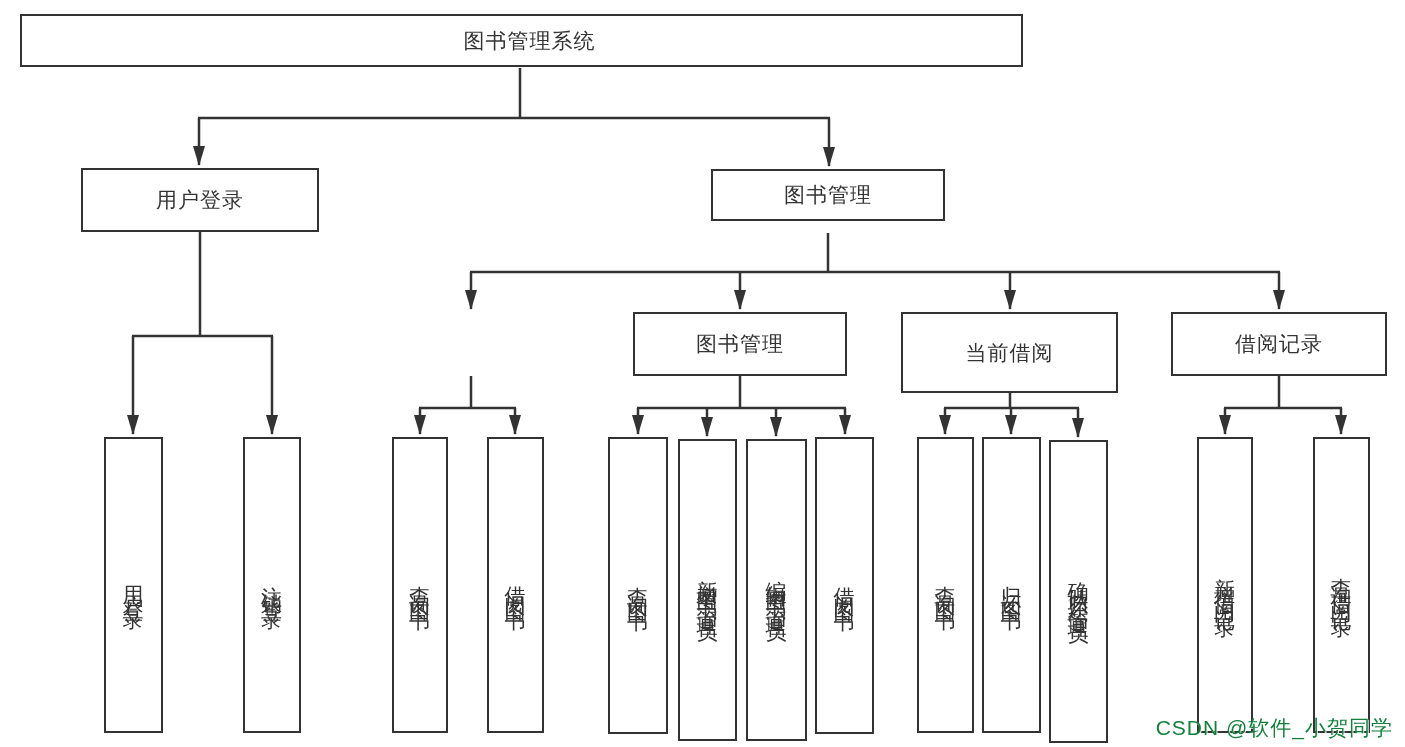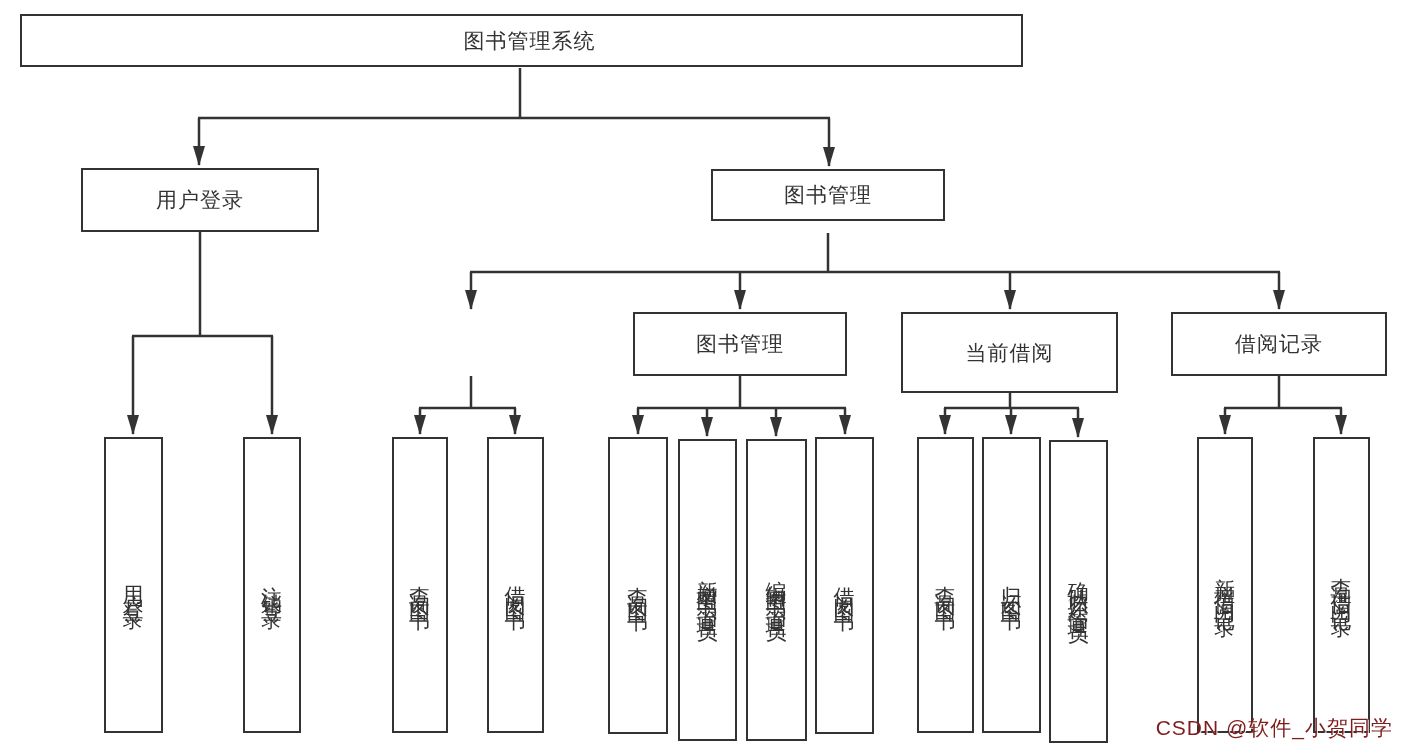--- a/index.html
+++ b/index.html
@@ -69,21 +69,21 @@
   #cu-query   { left: 917px;  top: 437px; width: 57px; height: 296px; }
   #cu-return  { left: 982px;  top: 437px; width: 59px; height: 296px; }
   #cu-confirm { left: 1049px; top: 440px; width: 59px; height: 303px; letter-spacing: 6px; }
   #rc-add     { left: 1197px; top: 437px; width: 56px; height: 296px; }
   #rc-query   { left: 1313px; top: 437px; width: 57px; height: 296px; }
   #watermark {
     position: absolute;
     right: 12px;
     bottom: 5px;
     font-size: 21px;
-    color: #7f1d1d;
+    color: #15803d;
     letter-spacing: 1px;
     white-space: nowrap;
     text-shadow: 1px 1px 0 rgba(255,255,255,0.85);
   }
 </style>
 </head>
 <body>
 
 <div id="canvas">
 

